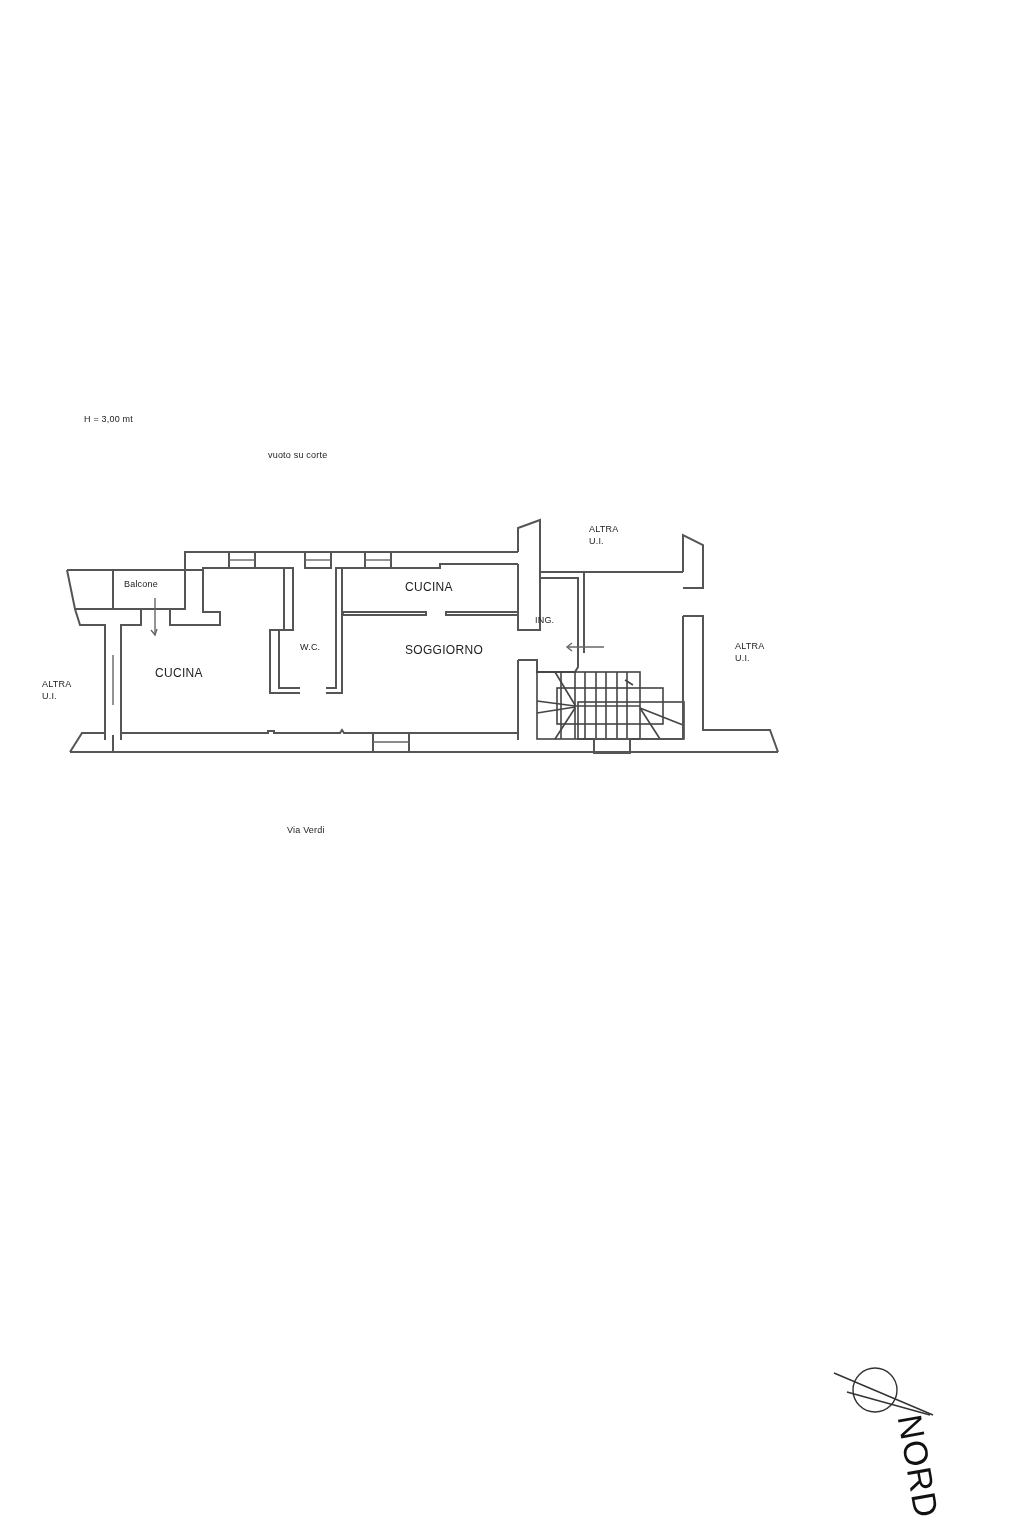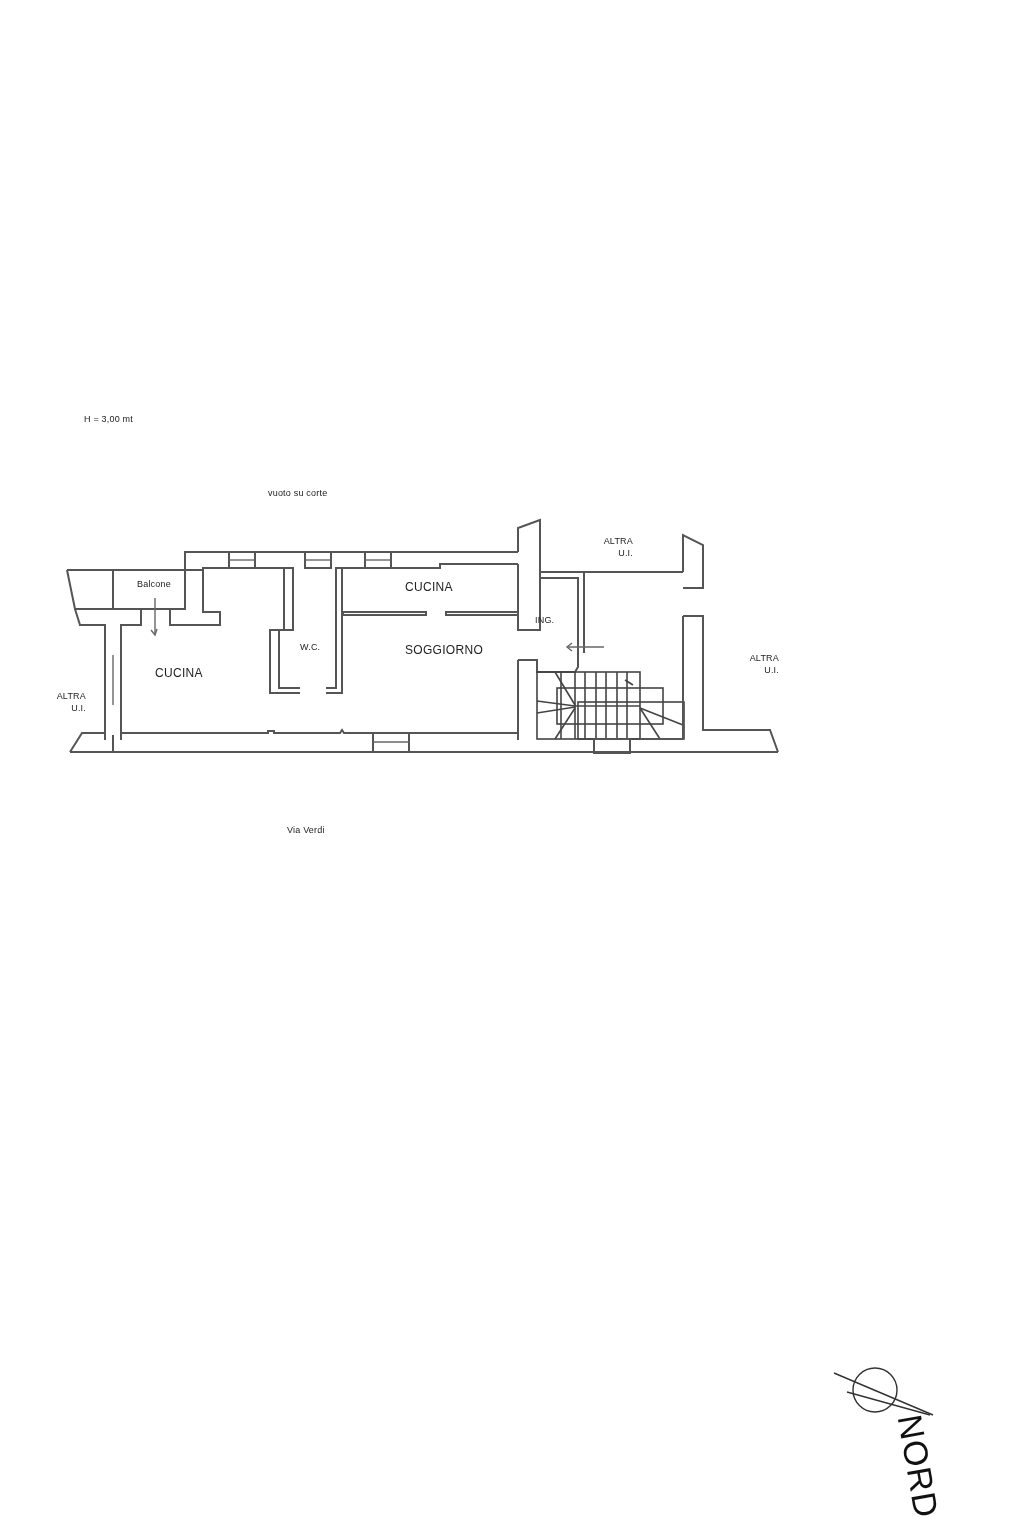--- a/index.html
+++ b/index.html
@@ -23,21 +23,21 @@
     }
     .lbl {
       position: absolute;
       font-family: "Liberation Sans", sans-serif;
       color: #222;
       white-space: nowrap;
       line-height: 1;
     }
     .small { font-size: 9px; letter-spacing: 0.2px; }
     .room { font-size: 12px; letter-spacing: 0.3px; }
-    .center { text-align: right; margin-top: 12px; }
+    .center { text-align: left; }
     .title {
       position: absolute;
       left: 111px;
       top: 1047px;
       font-size: 35px;
       font-weight: normal;
       color: #111;
       letter-spacing: 0.2px;
       line-height: 1;
     }
@@ -60,21 +60,21 @@
     .thin { fill: none; stroke: #666; stroke-width: 1.4; }
     .stair { fill: none; stroke: #444; stroke-width: 1.6; }
   </style>
 </head>
 <body>
 
 <div class="page">
 
   <div class="lbl small" style="left:84px; top:415px;">H = 3,00 mt</div>
 
-  <div class="lbl small" style="left:268px; top:489px;">vuoto su corte</div>
+  <div class="lbl small" style="left:268px; top:451px;">vuoto su corte</div>
 
   <svg class="plan" width="1024" height="1536" viewBox="0 0 1024 1536">
 
     <g>
       <polyline class="wall" points="67,570 185,570 185,609 75,609 67,570"></polyline>
       <line class="wall" x1="113" y1="570" x2="113" y2="609"></line>
       <polyline class="wall" points="75,609 80,625 105,625 105,740"></polyline>
       <polyline class="wall" points="121,740 121,625 141,625 141,609"></polyline>
       <polyline class="wall" points="170,609 170,625 220,625 220,612 203,612 203,570 185,570"></polyline>
 
@@ -160,21 +160,21 @@
       <polyline class="wall" points="70,752 82,733 105,733"></polyline>
       <line class="wall" x1="70" y1="752" x2="778" y2="752"></line>
       <polyline class="wall" points="121,733 268,733 268,731 274,731 274,733 340,733 342,730 344,733 518,733 518,740"></polyline>
       <line class="wall" x1="113" y1="735" x2="113" y2="752"></line>
       <line class="thin" x1="113" y1="655" x2="113" y2="705"></line>
       <rect class="wall" x="373" y="733" width="36" height="19"></rect>
       <line class="thin" x1="373" y1="742" x2="409" y2="742"></line>
     </g>
   </svg>
 
-  <div class="lbl small" style="left:137px; top:580px;">Balcone</div>
+  <div class="lbl small" style="left:124px; top:580px;">Balcone</div>
   <div class="lbl room" style="left:155px; top:667px;">CUCINA</div>
   <div class="lbl small" style="left:300px; top:643px;">W.C.</div>
   <div class="lbl room" style="left:405px; top:581px;">CUCINA</div>
   <div class="lbl room" style="left:405px; top:644px;">SOGGIORNO</div>
   <div class="lbl small" style="left:535px; top:616px;">ING.</div>
 
   <div class="lbl small center" style="left:42px; top:680px; width:44px;">
     <div>ALTRA</div>
     <div style="margin-top:3px;">U.I.</div>
   </div>

